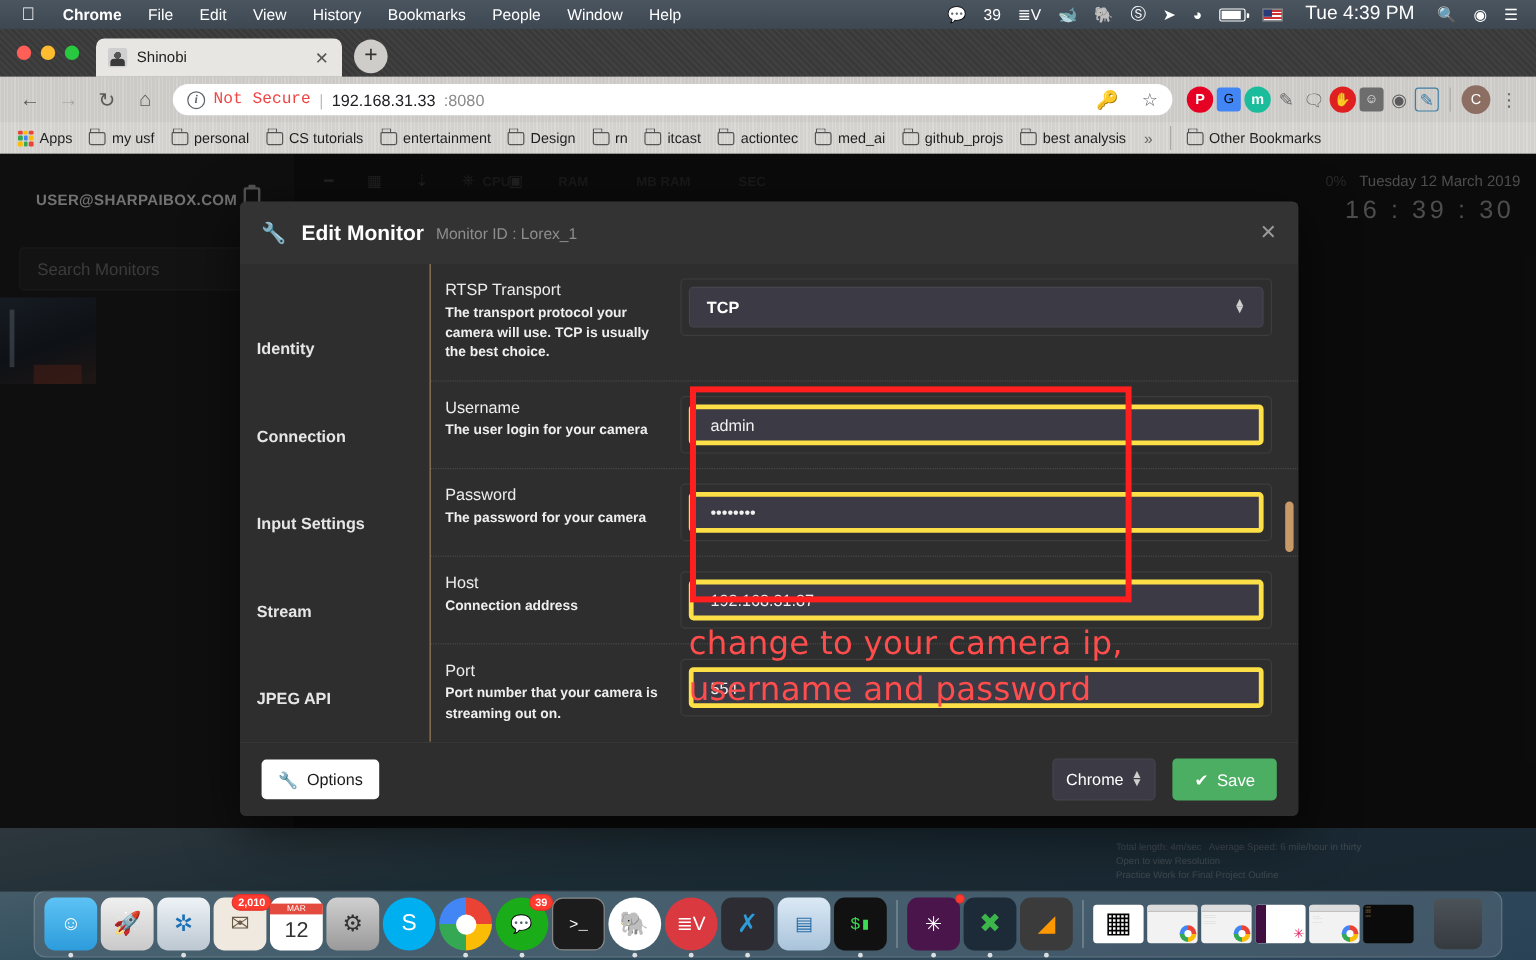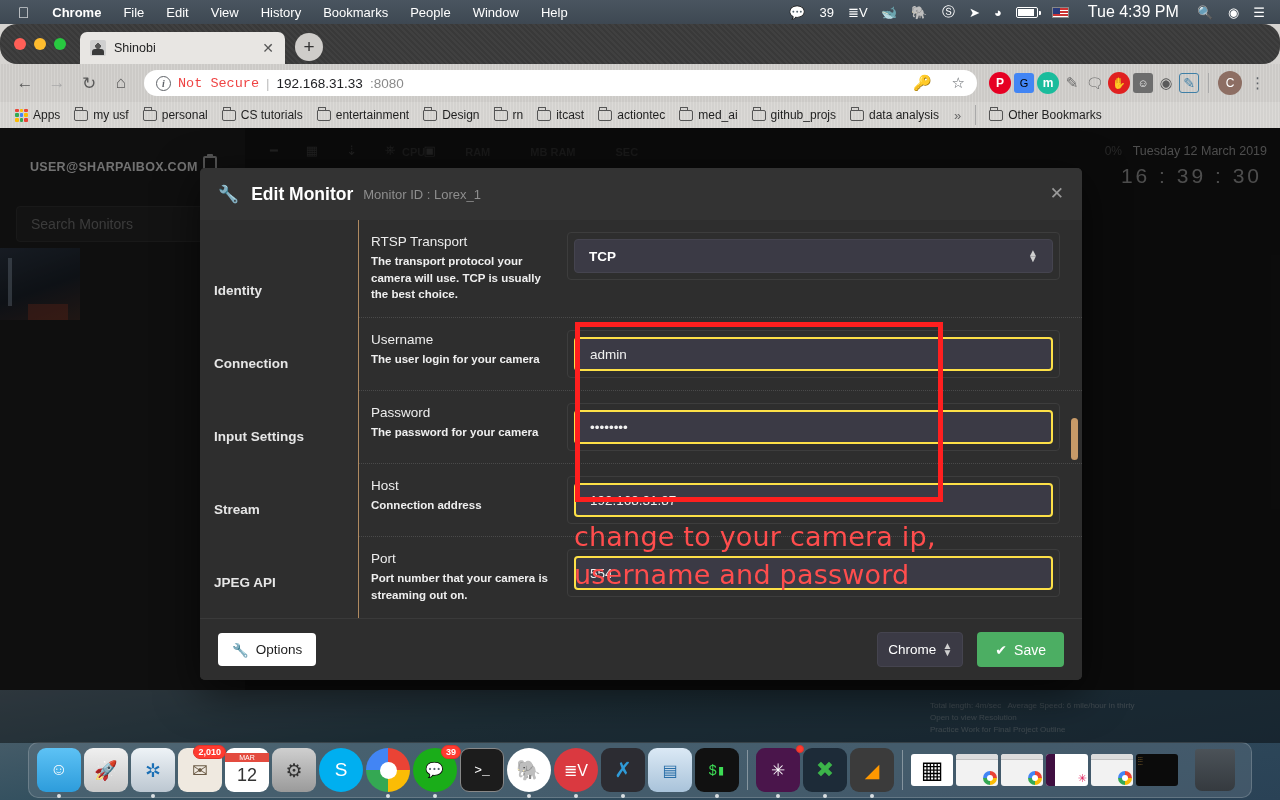--- a/index.html
+++ b/index.html
@@ -38,21 +38,21 @@
   
   .chrome {
     position: absolute; top: 24px; left: 0; width: 1280px; height: 104px;
     background: #d6d4d1;
     z-index: 40;
   }
   .tabstrip {
     height: 40px;
     background: #3b3b3b;
     background-image: repeating-linear-gradient(45deg, rgba(255,255,255,.028) 0 2px, rgba(0,0,0,.04) 2px 4px);
-    display: flex; align-items: flex-end; padding-left: 10px; border-radius: 17px;
+    display: flex; align-items: flex-end; padding-left: 10px;
   }
   .traffic { display: flex; align-items: center; gap: 8px; height: 40px; padding: 0 14px 0 4px; }
   .dot { width: 12px; height: 12px; border-radius: 50%; }
   .dot.r { background: #ff5f57; } .dot.y { background: #febc2e; } .dot.g { background: #28c840; }
   .tab {
     width: 205px; height: 32px; background: #e8e6e3;
     border-radius: 7px 7px 0 0;
     display: flex; align-items: center; padding: 0 8px 0 10px;
     font-size: 12.5px; color: #222; gap: 8px;
   }
@@ -160,21 +160,21 @@
   .mnav .nitem { font-size: 13.5px; font-weight: bold; color: #e6e6e6; padding: 7px 0 7px 0; margin-top: 44px; }
   .mdivider { width: 1px; background: #c79a68; opacity: .85; }
   .mform { flex: 1; overflow: hidden; position: relative; background: #2e2e2e; }
   .frow { display: flex; border-bottom: 1px dotted #4a4a4a; min-height: 74px; }
   .frow:last-child { border-bottom: none; }
   .flabel { width: 208px; flex: 0 0 208px; padding: 14px 14px 14px 12px; }
   .flabel .lname { font-size: 13.5px; color: #ededed; margin-bottom: 4px; }
   .flabel .ldesc { font-size: 11.5px; font-weight: bold; color: #efefef; line-height: 1.45; }
   .fctl { flex: 1; padding: 12px 22px 12px 0; position: relative; }
   .ctlbox { border: 1px solid #3d3d3d; border-radius: 4px; padding: 6px; }
-  .inp { height: 34px; background: #3b3a45; border: 2px solid #fde047; border-radius: 4px;
+  .inp { height: 34px; background: #3b3a45; border: 4px solid #fde047; border-radius: 4px;
      display: flex; align-items: center; padding: 0 14px; font-size: 13.5px; color: #f0f0f0; }
   .sel { height: 34px; background: #3b3a45; border: 1px solid #45444f; border-radius: 4px;
      display: flex; align-items: center; padding: 0 14px; font-size: 13.5px; color: #ffffff;
      font-weight: bold; justify-content: space-between; }
   .updown { display: flex; flex-direction: column; line-height: .62; font-size: 10px; color: #cfcfcf; }
   .scrollbar { position: absolute; right: 4px; top: 0; width: 7px; height: 100%; }
   .scrollthumb { position: absolute; top: 198px; left: 0; width: 7px; height: 42px;
      background: #c79a68; border-radius: 4px; }
 
   .modal-foot { height: 62px; flex: 0 0 62px; background: #2e2e2e; display: flex; align-items: center;
@@ -352,21 +352,21 @@
       <div class="bm">
           <span class="folder"></span>
           <span>med_ai</span>
         </div>
       <div class="bm">
           <span class="folder"></span>
           <span>github_projs</span>
         </div>
       <div class="bm">
           <span class="folder"></span>
-          <span>data analysis</span>
+          <span>best analysis</span>
         </div>
       <span class="chev">»</span>
       <span class="vsep"></span>
       <div class="bm">
           <span class="folder"></span>
           <span>Other Bookmarks</span>
         </div>
     </div>
   </div>
 

